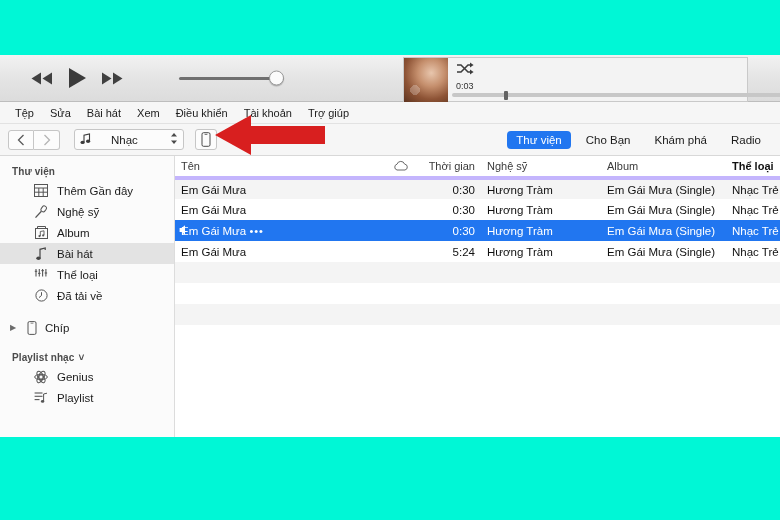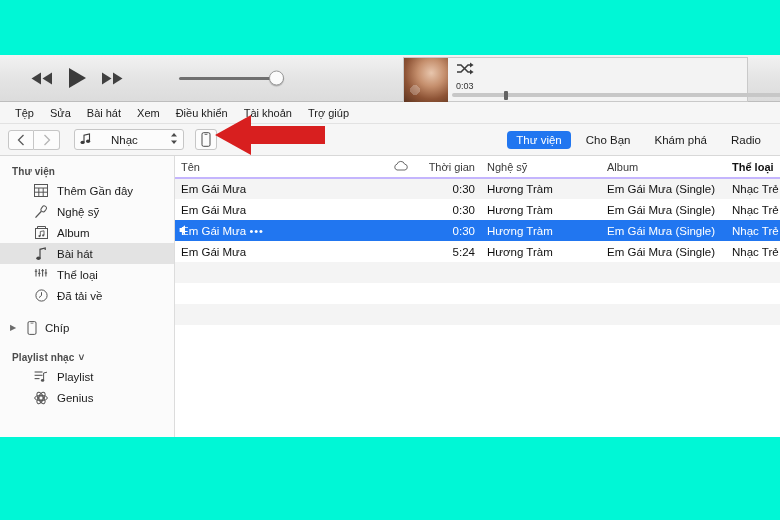--- a/index.html
+++ b/index.html
@@ -151,21 +151,21 @@
   .sb-item.device { padding-left: 10px; gap: 5px; }
   .disclose { width: 9px; color: #6b6b6b; font-size: 8px; flex: 0 0 9px; }
   .gap { height: 11px; }
 
   
   .content { flex: 1; background: #fff; display: flex; flex-direction: column; min-width: 0; }
   table.tracks { width: 100%; border-collapse: collapse; table-layout: fixed; }
   table.tracks th {
     font-size: 11px; font-weight: normal; color: #3a3a3a;
     text-align: left; height: 22px;
-    border-bottom: 2px solid #c4b5fd;
+    border-bottom: 4px solid #c4b5fd;
     background: #fff; padding: 0 6px;
     white-space: nowrap; vertical-align: middle; margin-top: 40px;
   }
   table.tracks th.sorted { font-weight: bold; color: #111; }
   table.tracks th.num, table.tracks td.num { text-align: right; }
   table.tracks td {
     font-size: 11.5px; color: #111; height: 21px;
     padding: 0 6px; white-space: nowrap; overflow: hidden;
     text-overflow: ellipsis; vertical-align: middle;
   }
@@ -387,41 +387,41 @@
 
       <div class="gap"></div>
 
       <div class="sect-hd">
         <span>Playlist nhạc</span>
         <span>˅</span>
       </div>
 
       <div class="sb-item">
         <span class="ico">
+          <svg width="14" height="14" viewBox="0 0 14 14">
+            <circle cx="7" cy="7" r="2.1" stroke="#555" fill="none"></circle>
+            <ellipse cx="7" cy="7" rx="6.3" ry="2.7" stroke="#555" fill="none"></ellipse>
+            <ellipse cx="7" cy="7" rx="6.3" ry="2.7" stroke="#555" fill="none" transform="rotate(60 7 7)"></ellipse>
+            <ellipse cx="7" cy="7" rx="6.3" ry="2.7" stroke="#555" fill="none" transform="rotate(120 7 7)"></ellipse>
+          </svg>
+        </span>
+        <span>Genius</span>
+      </div>
+
+      <div class="sb-item">
+        <span class="ico">
           <svg width="14" height="13" viewBox="0 0 14 13">
             <line x1=".6" y1="2" x2="8.5" y2="2" stroke="#555" stroke-width="1.1"></line>
             <line x1=".6" y1="5.3" x2="8.5" y2="5.3" stroke="#555" stroke-width="1.1"></line>
             <line x1=".6" y1="8.6" x2="5.5" y2="8.6" stroke="#555" stroke-width="1.1"></line>
             <path d="M9.6 10.2 V3 L13 2.2" stroke="#555" stroke-width="1" fill="none"></path>
             <ellipse cx="8.6" cy="10.4" rx="1.7" ry="1.4" fill="#555"></ellipse>
           </svg>
         </span>
         <span>Playlist</span>
-      </div>
-
-      <div class="sb-item">
-        <span class="ico">
-          <svg width="14" height="14" viewBox="0 0 14 14">
-            <circle cx="7" cy="7" r="2.1" stroke="#555" fill="none"></circle>
-            <ellipse cx="7" cy="7" rx="6.3" ry="2.7" stroke="#555" fill="none"></ellipse>
-            <ellipse cx="7" cy="7" rx="6.3" ry="2.7" stroke="#555" fill="none" transform="rotate(60 7 7)"></ellipse>
-            <ellipse cx="7" cy="7" rx="6.3" ry="2.7" stroke="#555" fill="none" transform="rotate(120 7 7)"></ellipse>
-          </svg>
-        </span>
-        <span>Genius</span>
       </div>
     </div>
 
     <div class="content">
       <table class="tracks">
         <colgroup>
           <col style="width:212px">
             <col style="width:32px">
             <col style="width:62px">
           <col style="width:120px">

